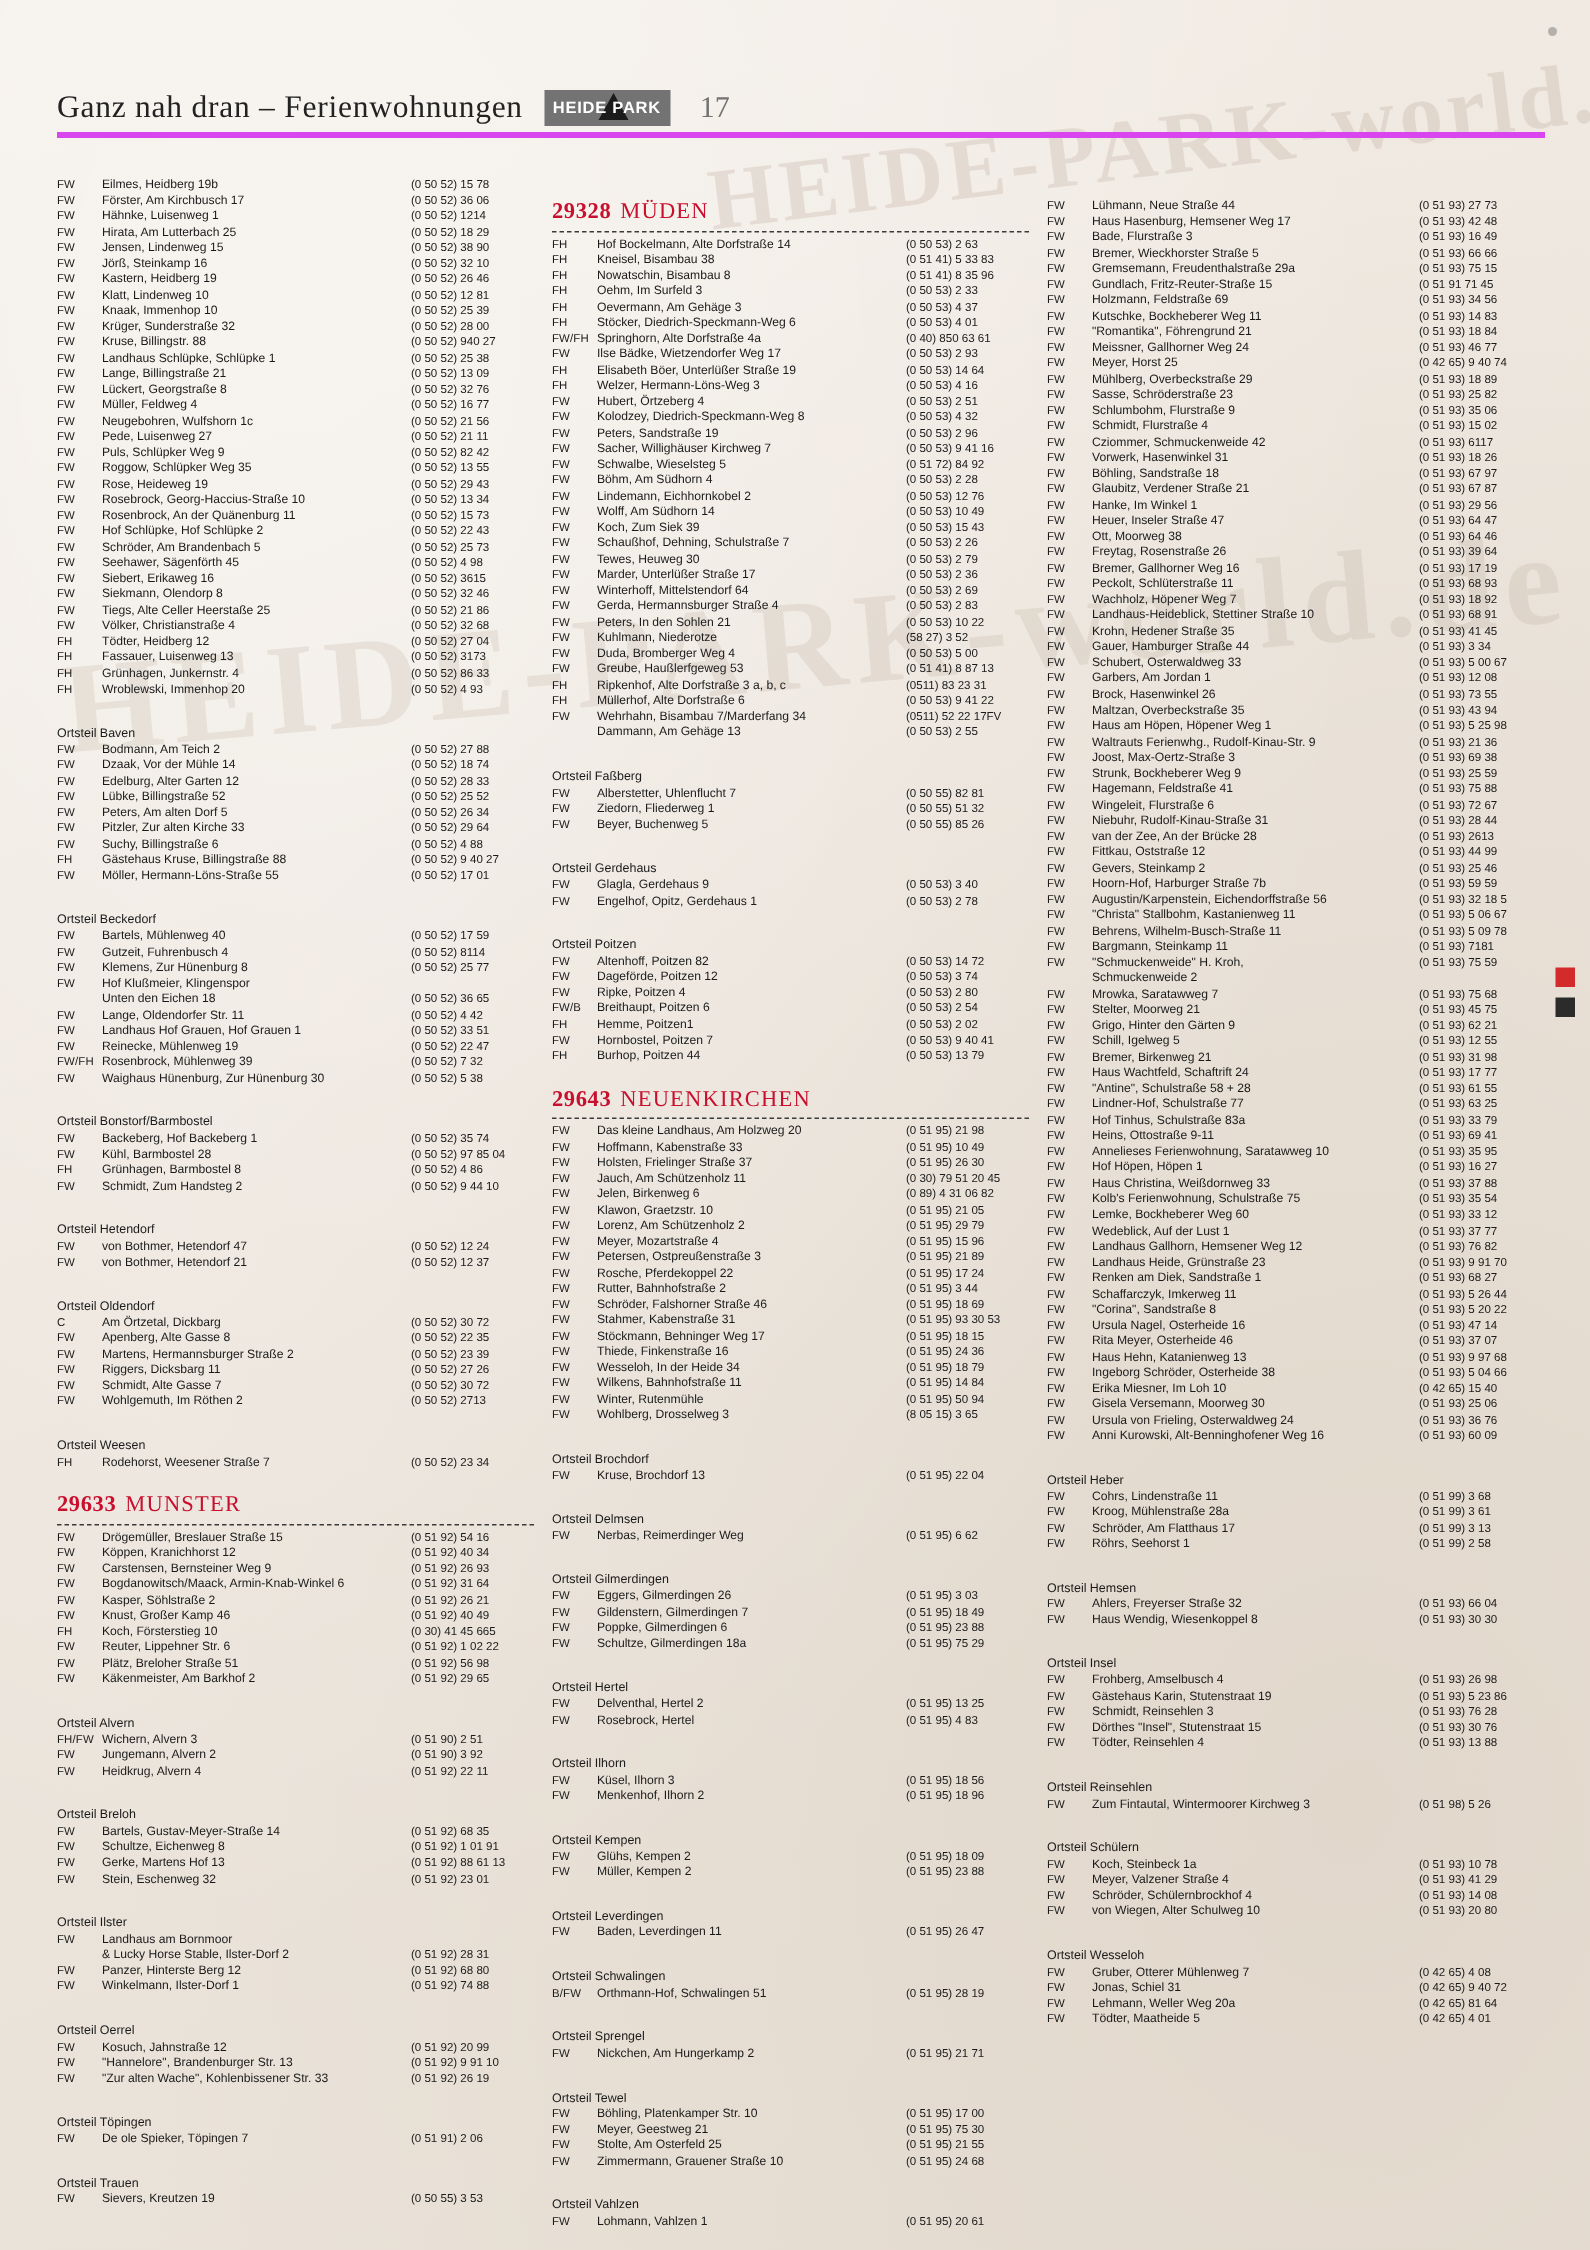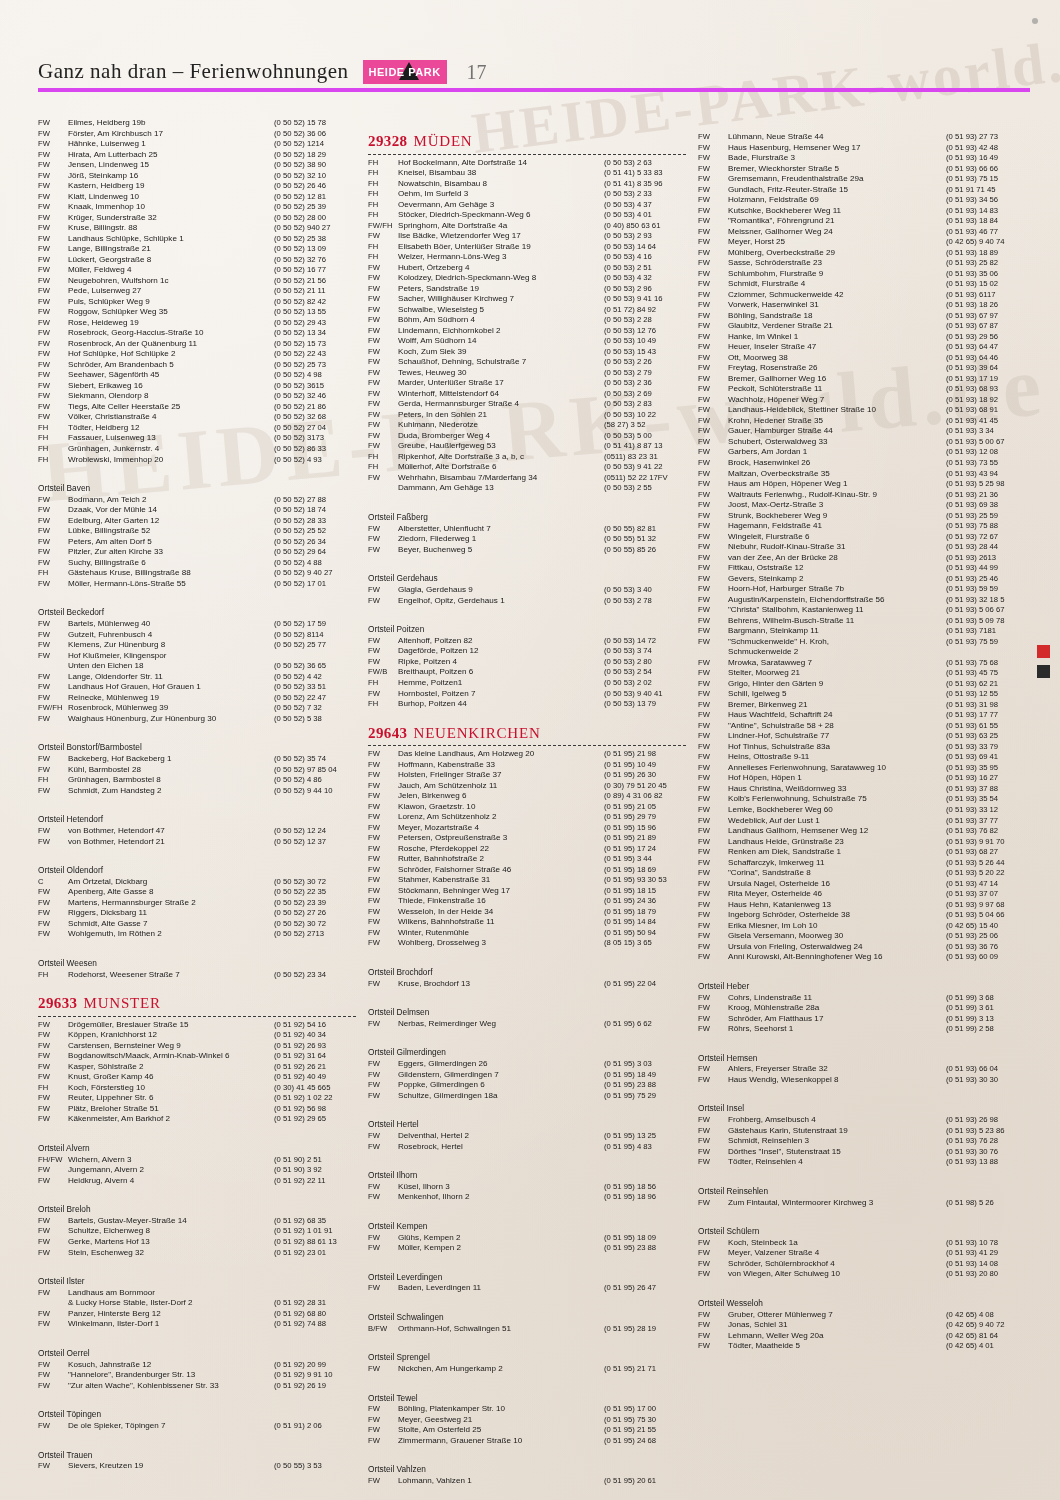--- a/index.html
+++ b/index.html
@@ -60,21 +60,21 @@
     padding-bottom:4px;
   }
   .header-title {
     font-family:"Liberation Serif", serif;
     font-size:21px;
     letter-spacing:0.5px;
     color:#222;
   }
   .logo-badge {
     width:84px; height:24px;
-    background:#ec4899;
+    background:#737373;
     position:relative;
     display:flex; align-items:center; justify-content:center;
     overflow:hidden;
   }
   .logo-badge .logo-text {
     font-size:11px; font-weight:bold; color:#fff;
     letter-spacing:0.5px;
     font-family:"Liberation Sans", sans-serif;
     z-index:2;
   }

